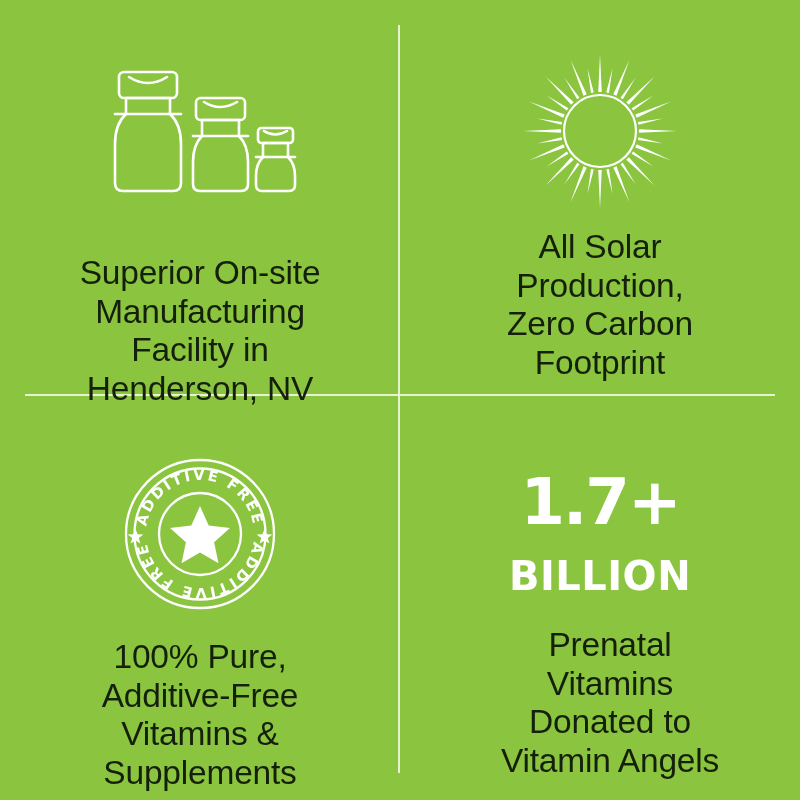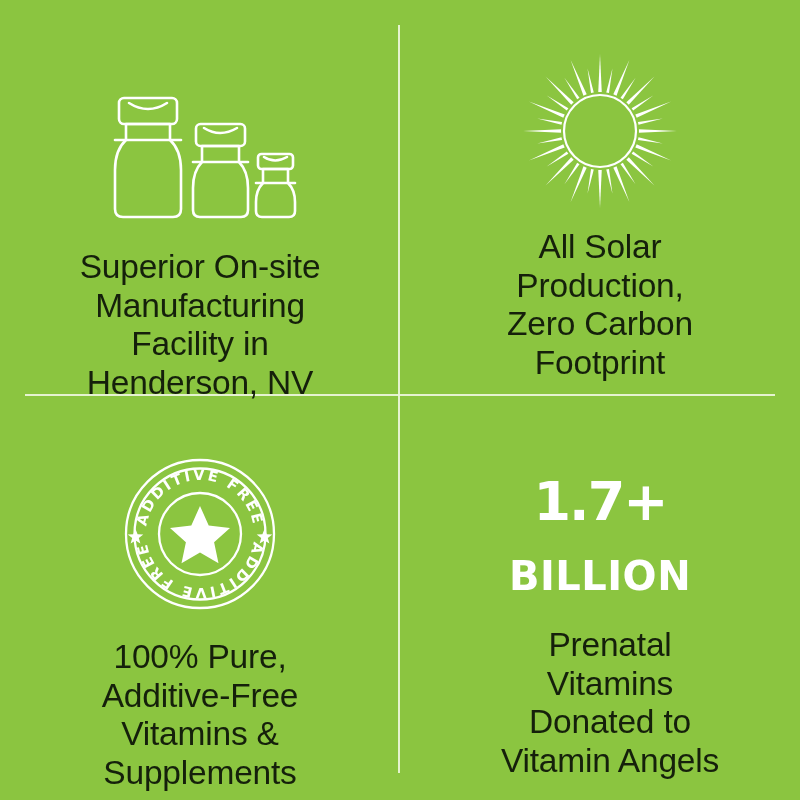--- a/index.html
+++ b/index.html
@@ -51,21 +51,21 @@
     grid-template-columns: 400px 400px;
     grid-template-rows: 400px 400px;
   }
   .cell {
     position: relative;
     display: flex;
     flex-direction: column;
     align-items: center;
     box-sizing: border-box;
   }
-  .cell-tl { padding-top: 84px; }
+  .cell-tl { padding-top: 58px; gap: 32px; }
   .cell-tr { padding-top: 52px; }
   .cell-bl { padding-top: 56px; }
   .cell-br { padding-top: 60px; }
 
   .icon-wrap {
     display: flex;
     align-items: center;
     justify-content: center;
   }
   .icon-tl { height: 150px; }
@@ -91,21 +91,21 @@
   .stat-block {
     display: flex;
     flex-direction: column;
     align-items: center;
     justify-content: center;
     height: 140px;
   }
   .stat-number {
     color: #ffffff;
     font-family: "DejaVu Sans", "Liberation Sans", sans-serif;
-    font-size: 54px;
+    font-size: 64px;
     font-weight: 700;
     line-height: 78px;
     letter-spacing: -2px;
   }
   .stat-unit {
     color: #ffffff;
     font-family: "DejaVu Sans", "Liberation Sans", sans-serif;
     font-size: 40px;
     font-weight: 700;
     line-height: 42px;

